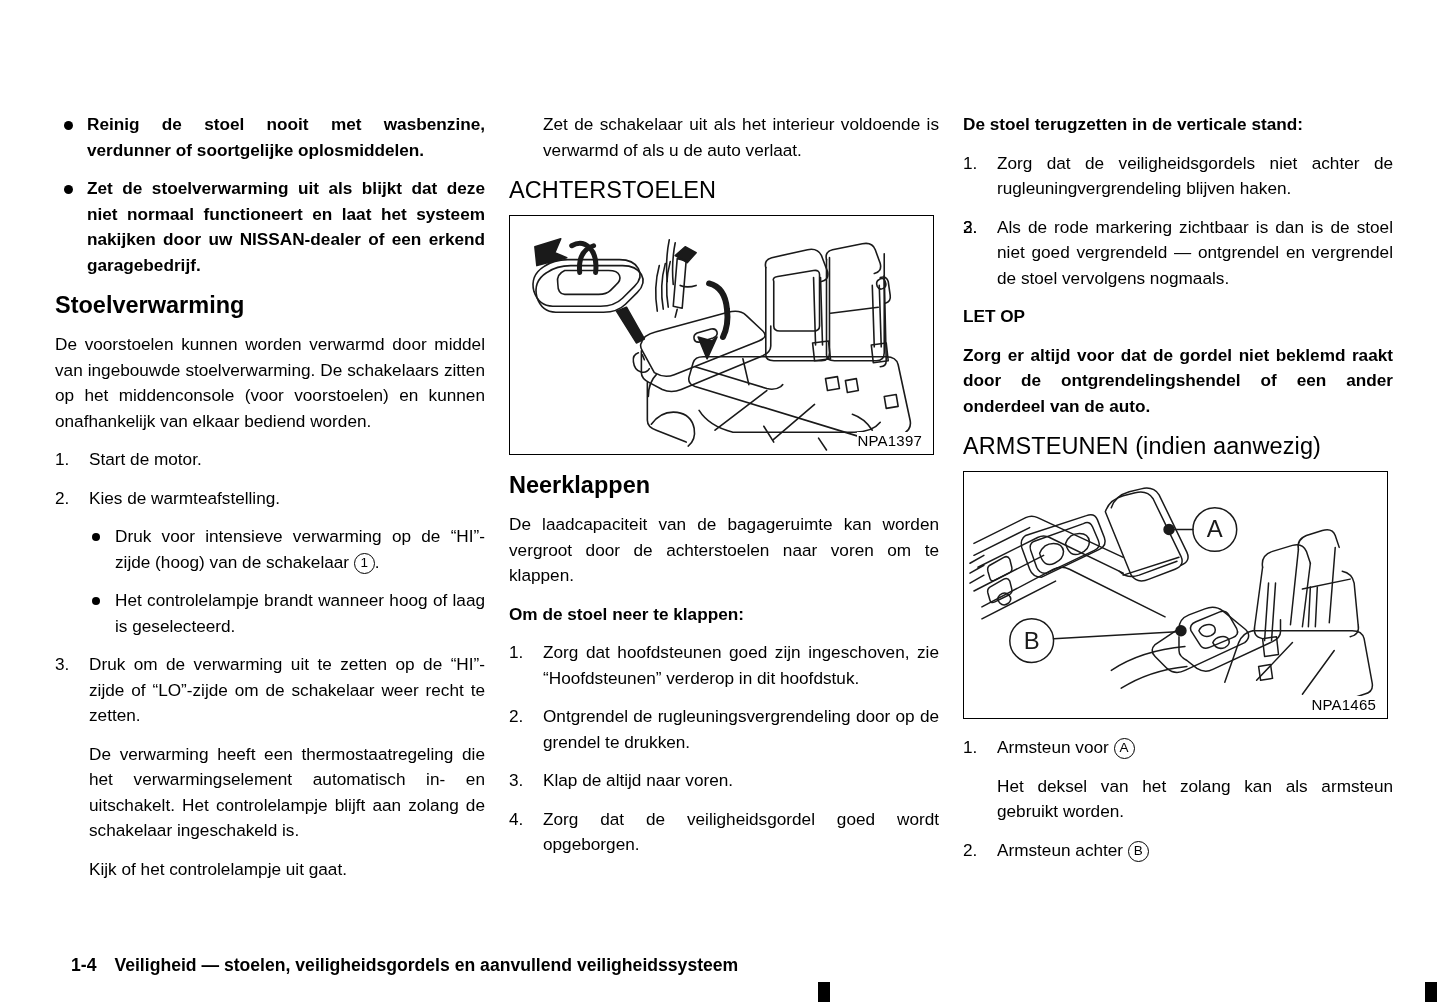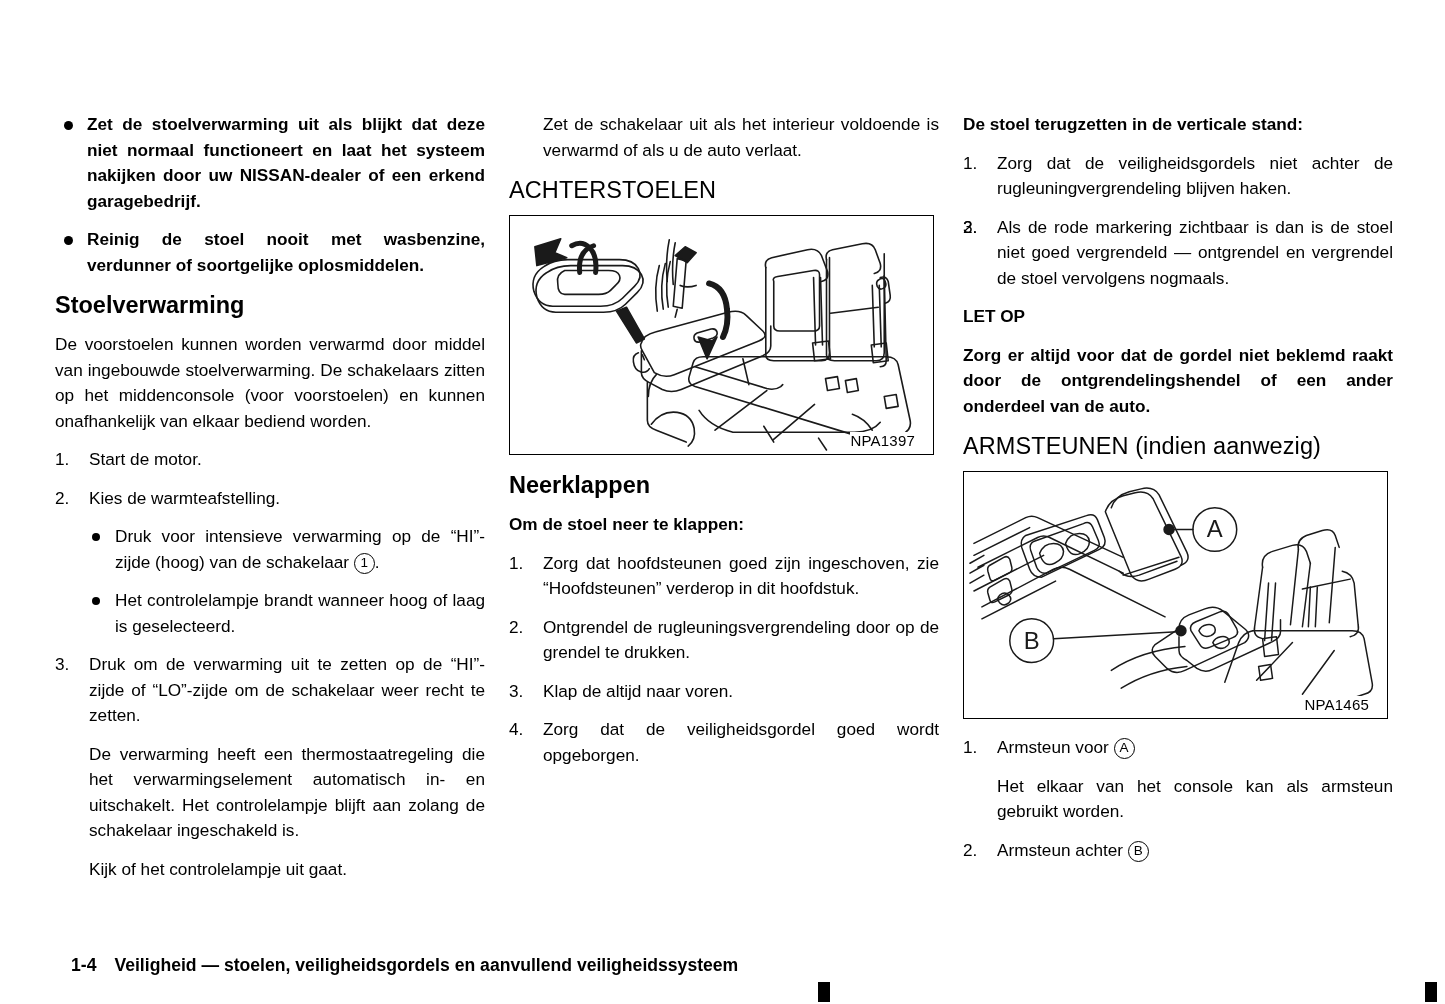--- a/index.html
+++ b/index.html
@@ -173,21 +173,21 @@
   
   .figure {
     border: 1.6px solid #000;
     position: relative;
     box-sizing: border-box;
     background: #fff;
     margin: 0 0 16px 0;
   }
   .figcode {
     position: absolute;
-    right: 17px;
+    right: 10px;
     bottom: 5px;
     font-size: 15px;
     letter-spacing: 0.2px;
     background: #fff;
     padding: 0 1px;
   }
   .figure svg { display: block; width: 100%; height: 100%; }
 
   
   .footer {
@@ -212,22 +212,22 @@
 </head>
 <body>
 
 <div class="page">
 
   <div class="columns">
 
     <div class="col">
 
       <ul class="bullets warn">
+        <li>Reinig de stoel nooit met wasbenzine, verdunner of soortgelijke oplosmiddelen.</li>
         <li>Zet de stoelverwarming uit als blijkt dat deze niet normaal functioneert en laat het systeem nakijken door uw NISSAN-dealer of een erkend garagebedrijf.</li>
-        <li>Reinig de stoel nooit met wasbenzine, verdunner of soortgelijke oplosmiddelen.</li>
       </ul>
 
       <h2 class="section">Stoelverwarming</h2>
 
       <p>De voorstoelen kunnen worden verwarmd door middel van ingebouwde stoelverwarming. De schakelaars zitten op het middenconsole (voor voorstoelen) en kunnen onafhankelijk van elkaar bediend worden.</p>
 
       <ol class="numbers">
         <li>
           <span class="num">1.</span><span>Start de motor.</span>
         </li>
@@ -321,20 +321,21 @@
             <path d="M317 164 l12 -2 l2 12 l-12 2 z"></path>
             <path d="M337 166 l11 -2 l2 12 l-11 2 z"></path>
             <path d="M376 182 l12 -2 l2 12 l-12 2 z"></path>
           </g>
         </svg>
         <div class="figcode">NPA1397</div>
       </div>
 
       <h2 class="section">Neerklappen</h2>
 
+      <p>De laadcapaciteit van de bagageruimte kan worden vergroot door de achterstoelen naar voren om te klappen.</p>
 
       <p class="bold">Om de stoel neer te klappen:</p>
 
       <ol class="numbers">
         <li>
           <span class="num">1.</span><span>Zorg dat hoofdsteunen goed zijn ingeschoven, zie “Hoofdsteunen” verderop in dit hoofdstuk.</span>
         </li>
         <li>
           <span class="num">2.</span><span>Ontgrendel de rugleuningsvergrendeling door op de grendel te drukken.</span>
         </li>
@@ -433,21 +434,21 @@
             <path d="M148 200 q30 -20 74 -24"></path>
             <path d="M158 218 q28 -18 66 -22"></path>
           </g>
         </svg>
         <div class="figcode">NPA1465</div>
       </div>
 
       <ol class="numbers">
         <li>
           <span class="num">1.</span><span>Armsteun voor </span><span class="circ">A</span>
-          <p class="sub">Het elkaar van het console kan als armsteun gebruikt worden.</p>
+          <p class="sub">Het deksel van het zolang kan als armsteun gebruikt worden.</p>
         </li>
         <li>
           <span class="num">2.</span><span>Armsteun achter </span><span class="circ">B</span>
         </li>
       </ol>
 
     </div>
 
   </div>
 

